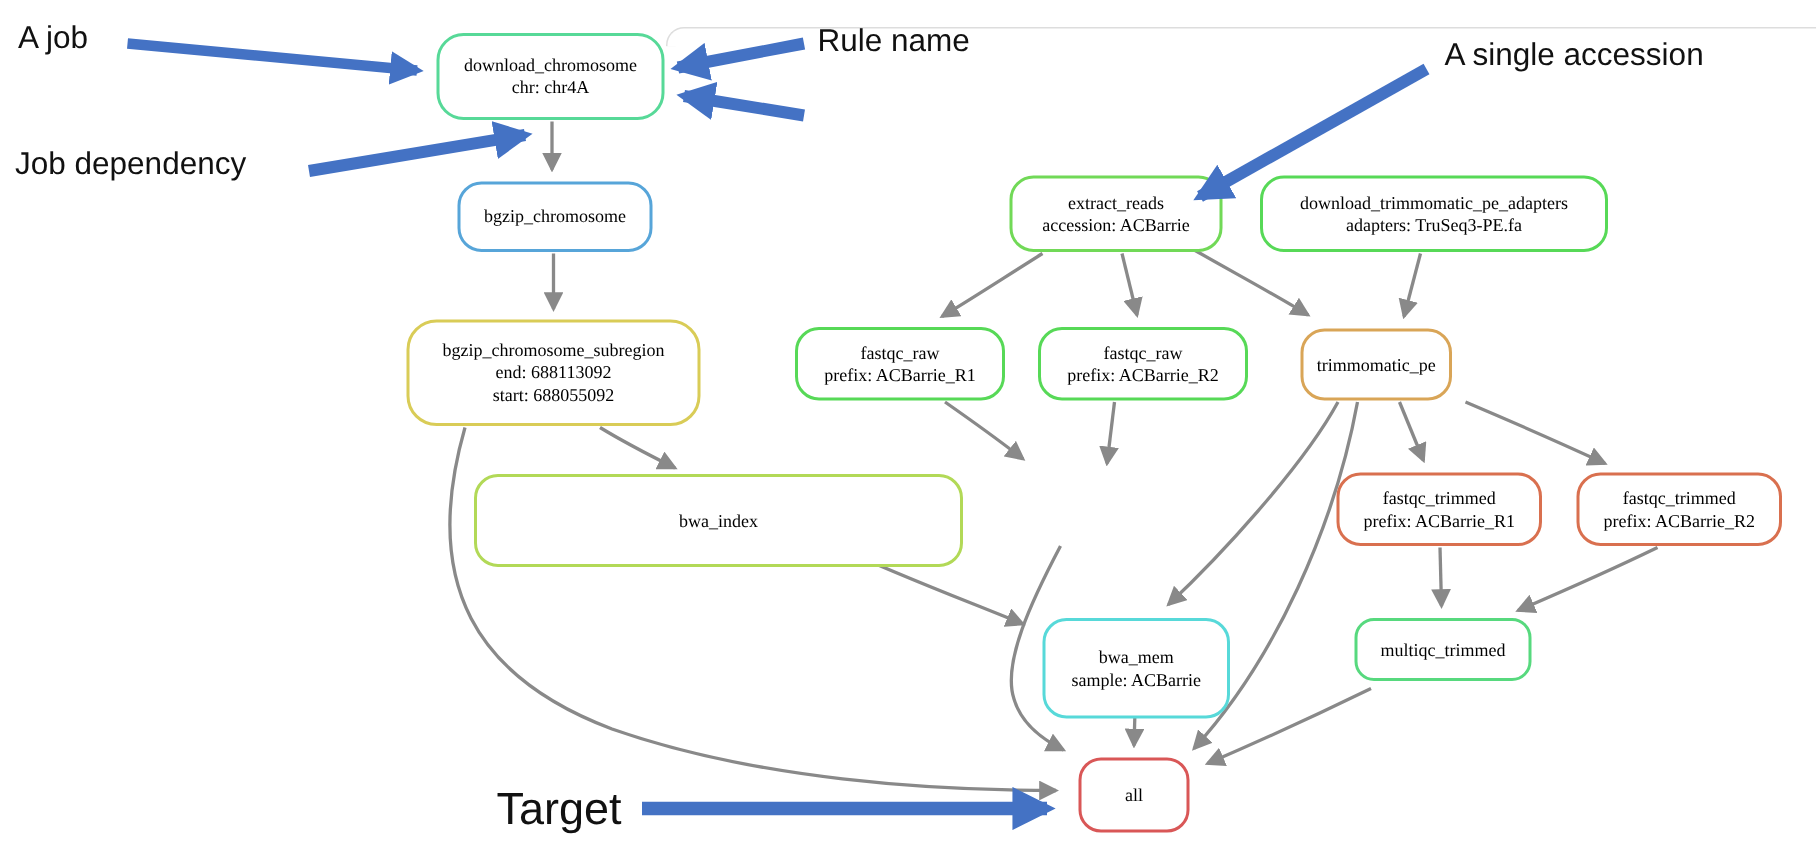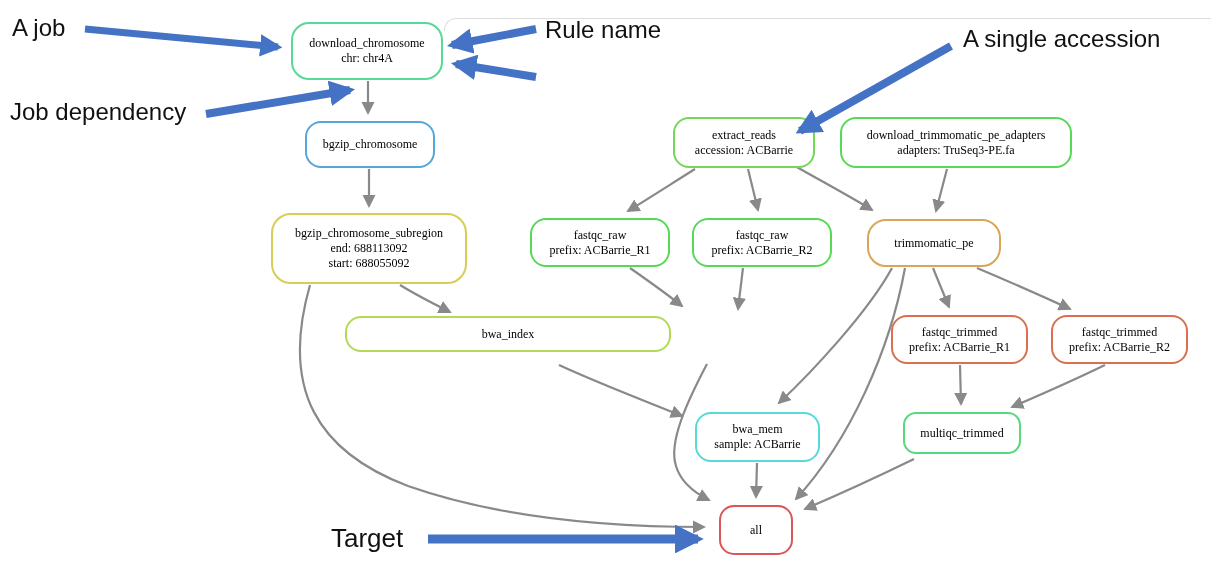--- a/index.html
+++ b/index.html
@@ -8,21 +8,21 @@
     font-family:"Liberation Sans",sans-serif;
   }
   svg.layer{position:absolute;left:0;top:0;width:1211px;height:576px;}
   .node{
     position:absolute;display:flex;flex-direction:column;justify-content:center;
     background:#fff;border:2.3px solid #888;border-radius:16px;box-sizing:border-box;
     font-family:"Liberation Serif","DejaVu Serif",serif;font-size:12px;line-height:15px;color:#000;
     text-align:center;white-space:nowrap;z-index:3;
   }
   .ann{
-    position:absolute;font-size:24px;color:#111;white-space:nowrap;z-index:5;
+    position:absolute;font-size:21px;color:#111;white-space:nowrap;z-index:5;
     font-family:"Liberation Sans",sans-serif;
   }
   .underlined{border-bottom:1.6px solid #000;margin-left:6px;}
   .wavy{text-decoration:underline wavy #e03c31 1px;text-underline-offset:4px;}
   .imgborder{
     position:absolute;left:444px;top:18px;width:766px;height:12px;
     border-top:1px solid #ddd;border-left:1px solid #ddd;border-top-left-radius:12px;z-index:1;
   }
 </style>
 </head>
@@ -73,21 +73,21 @@
   <div class="node" style="left: 305px; top: 121px; width: 130px; height: 47px; border-color: rgb(87, 165, 217);">
     <span>bgzip_chromosome</span>
   </div>
 
   <div class="node" style="left: 271px; top: 213px; width: 196px; height: 71px; border-radius: 20px; border-color: rgb(217, 204, 87);">
     <span>bgzip_chromosome_subregion</span>
     <span>end: 688113092</span>
     <span>start: 688055092</span>
   </div>
 
-  <div class="node" style="left: 345px; top: 316px; width: 326px; height: 36px; border-color: rgb(178, 217, 87);">
+  <div class="node" style="left: 316px; top: 316px; width: 326px; height: 62px; border-color: rgb(178, 217, 87);">
     <span>bwa_index</span>
   </div>
 
   <div class="node" style="left: 673px; top: 117px; width: 142px; height: 51px; border-color: rgb(113, 217, 87);">
     <span>extract_reads</span>
     <span>accession: ACBarrie</span>
   </div>
 
   <div class="node" style="left: 840px; top: 117px; width: 232px; height: 51px; border-color: rgb(87, 217, 87);">
     <span>download_trimmomatic_pe_adapters</span>
@@ -97,36 +97,36 @@
   <div class="node" style="left: 530px; top: 218px; width: 140px; height: 49px; border-color: rgb(87, 217, 87);">
     <span>fastqc_raw</span>
     <span>prefix: ACBarrie_R1</span>
   </div>
 
   <div class="node" style="left: 692px; top: 218px; width: 140px; height: 49px; border-color: rgb(87, 217, 87);">
     <span>fastqc_raw</span>
     <span>prefix: ACBarrie_R2</span>
   </div>
 
-  <div class="node" style="left: 867px; top: 219px; width: 134px; height: 48px; border-color: rgb(217, 165, 87); border-radius: 19px;">
+  <div class="node" style="left: 867px; top: 219px; width: 101px; height: 48px; border-color: rgb(217, 165, 87);">
     <span>trimmomatic_pe</span>
   </div>
 
 
   <div class="node" style="left: 891px; top: 315px; width: 137px; height: 49px; border-color: rgb(217, 112, 79);">
     <span>fastqc_trimmed</span>
     <span>prefix: ACBarrie_R1</span>
   </div>
 
   <div class="node" style="left: 1051px; top: 315px; width: 137px; height: 49px; border-color: rgb(217, 112, 79);">
     <span>fastqc_trimmed</span>
     <span>prefix: ACBarrie_R2</span>
   </div>
 
-  <div class="node" style="left: 695px; top: 412px; width: 125px; height: 50px; border-color: rgb(87, 217, 217);">
+  <div class="node" style="left: 695px; top: 412px; width: 125px; height: 67px; border-color: rgb(87, 217, 217);">
     <span>bwa_mem</span>
     <span>sample: ACBarrie</span>
   </div>
 
   <div class="node" style="left: 903px; top: 412px; width: 118px; height: 42px; border-radius: 13px; border-color: rgb(87, 217, 126);">
     <span>multiqc_trimmed</span>
   </div>
 
   <div class="node" style="left: 719px; top: 505px; width: 74px; height: 50px; border-radius: 15px; border-color: rgb(217, 87, 87);">
     <span>all</span>
@@ -140,15 +140,15 @@
       <line x1="206" y1="114" x2="350" y2="90" stroke-width="8" marker-end="url(#bh)"></line>
       <line x1="951" y1="46" x2="800" y2="131" stroke-width="8" marker-end="url(#bh)"></line>
       <line x1="428" y1="539" x2="698" y2="539" stroke-width="9" marker-end="url(#bh)"></line>
     </g>
   </svg>
 
   <div class="ann" style="left:12px;top:14px">A job</div>
   <div class="ann" style="left:545px;top:16px">Rule name</div>
   <div class="ann" style="left:10px;top:98px">Job dependency</div>
   <div class="ann" style="left:963px;top:25px">A single accession</div>
-  <div class="ann" style="left:331px;top:523px;font-size:26px">Target</div>
+  <div class="ann" style="left:331px;top:523px;font-size:30px">Target</div>
 
 </div>
 
 </body></html>

